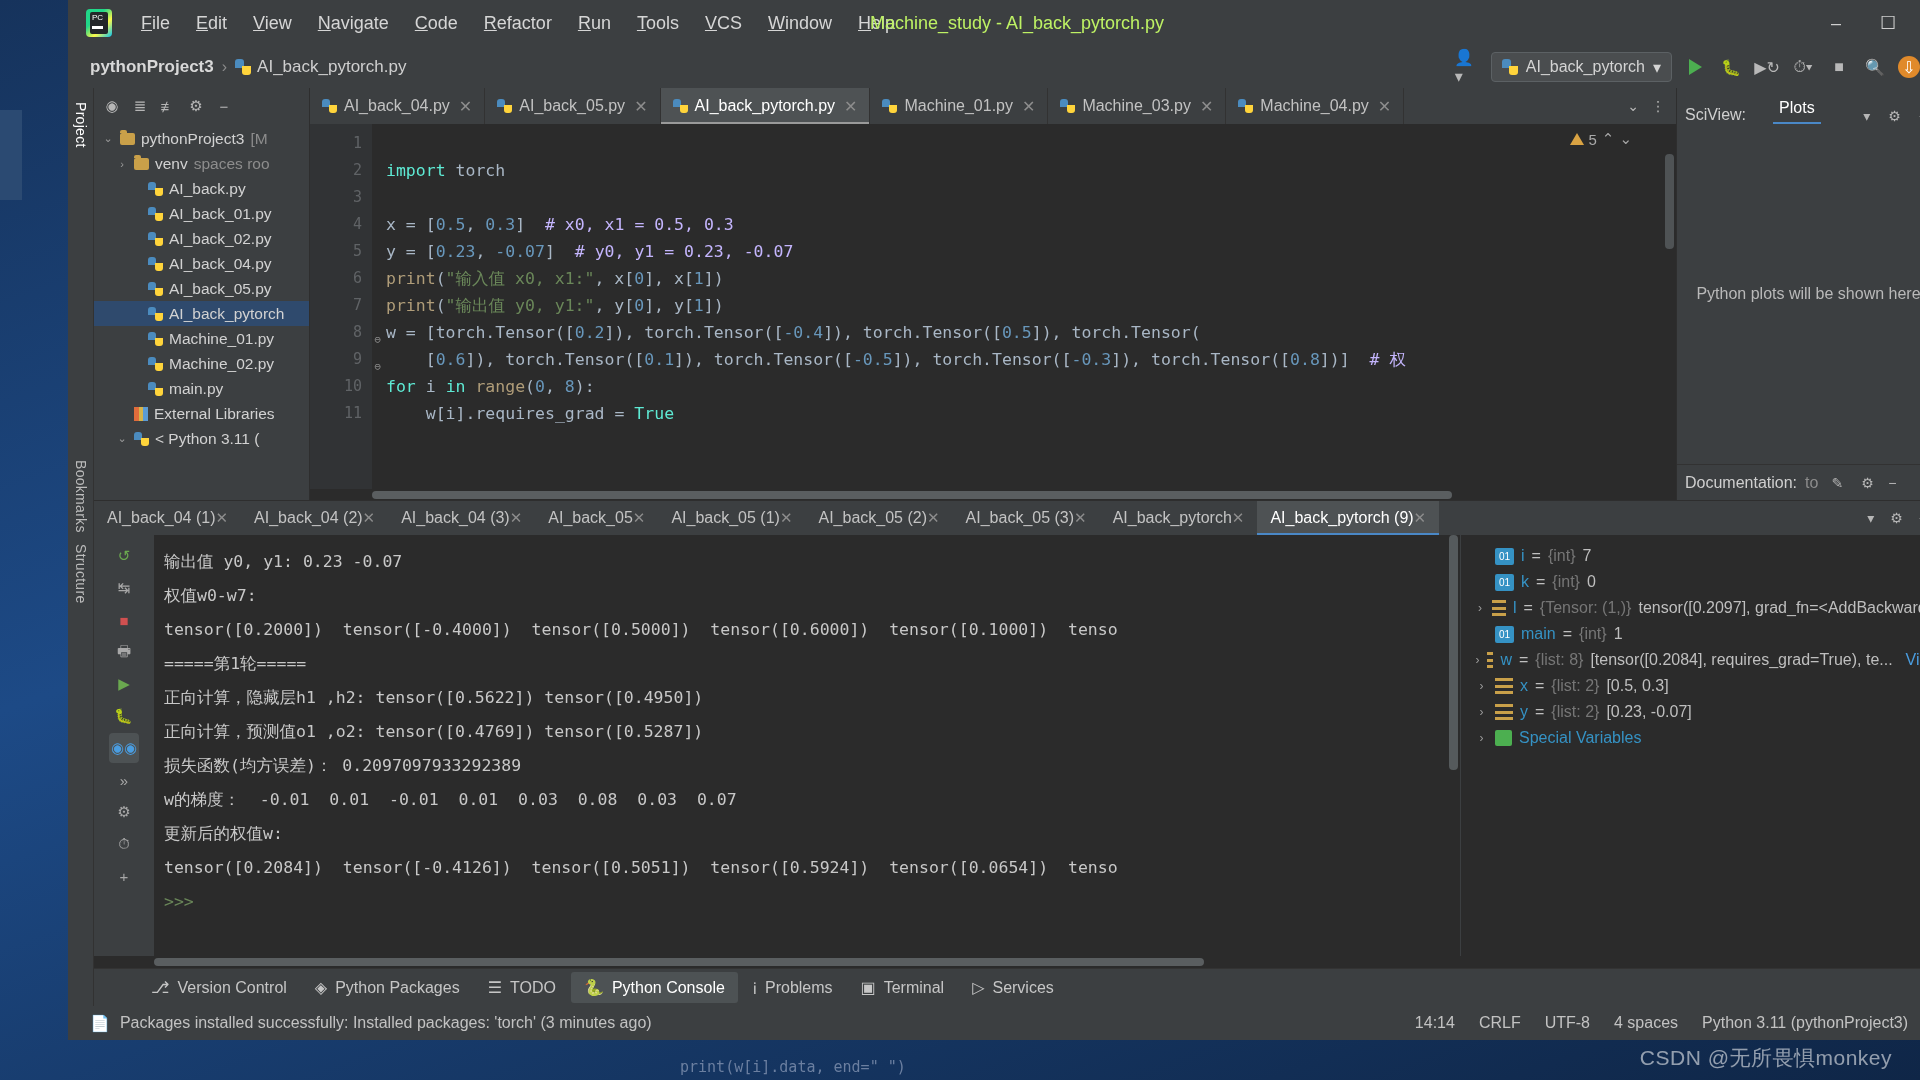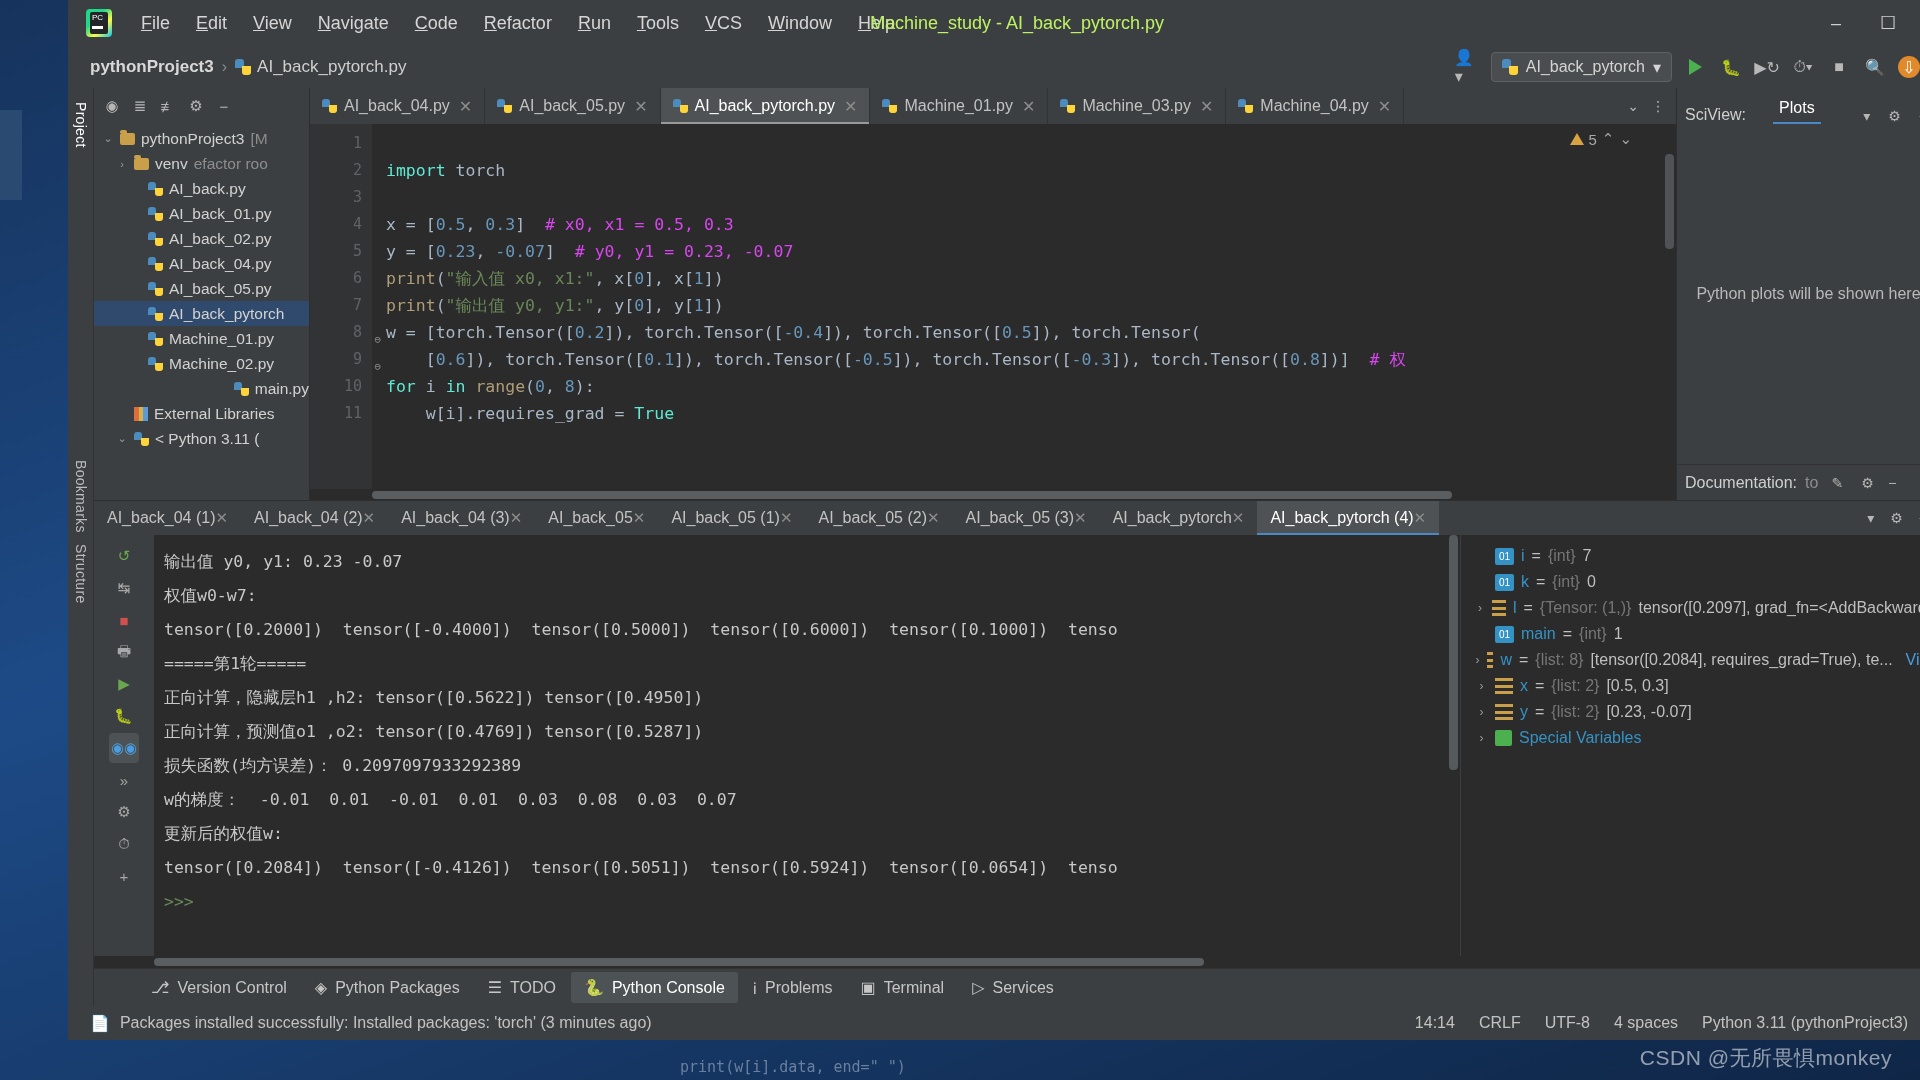--- a/index.html
+++ b/index.html
@@ -112,21 +112,21 @@
   .code-area { flex:1; display:flex; position:relative; overflow:hidden; background:#2b2b2b; }
   .gutter { width:62px; background:#313335; text-align:right; padding-top:6px;
             font-family:"DejaVu Sans Mono",monospace; font-size:15px; color:#606366; flex:0 0 auto; }
   .gln { height:27px; line-height:27px; padding-right:10px; position:relative; }
   .foldmark { position:absolute; right:-9px; top:7px; color:#8a8a8a; font-size:11px; }
   .code { flex:1; padding:6px 0 0 14px; font-family:"DejaVu Sans Mono",monospace;
           font-size:16.5px; line-height:27px; color:#a9b7c6; white-space:pre; overflow:hidden; }
   .k { color:#5eead4; }        
   .s { color:#6a8759; }        
   .n { color:#6897bb; }        
-  .c { color:#d946ef; }        
+  .c { color:#c4b5fd; }        
   .f { color:#b09d79; }        
   .id { color:#a9b7c6; }
   .warn-badge { position:absolute; right:44px; top:6px; display:flex; align-items:center;
                 gap:5px; font-size:15px; color:#a9a9a9; }
   .tri-warn { width:0;height:0;border-left:7px solid transparent;border-right:7px solid transparent;
               border-bottom:12px solid #d9a343; position:relative; }
   .vscroll { position:absolute; right:0; top:0; width:13px; bottom:0; background:#2b2b2b; }
   .vthumb { position:absolute; right:2px; top:30px; width:9px; height:95px; background:#4f5355; border-radius:4px; }
   .hscroll { height:11px; background:#2b2b2b; position:relative; flex:0 0 auto; }
   .hthumb { position:absolute; left:62px; top:2px; width:1080px; height:8px; background:#5a5e60; border-radius:4px; }
@@ -296,21 +296,21 @@
                 <div class="tnode" style="padding-left: 8px;">
                   <span class="tw">⌄</span>
                   <span class="folder"></span>
                   <span>pythonProject3</span>
                   <span class="gray"> [M</span>
                 </div>
                 <div class="tnode" style="padding-left: 22px;">
                   <span class="tw">›</span>
                   <span class="folder"></span>
                   <span>venv</span>
-                  <span class="gray"> efactor roo</span>
+                  <span class="gray"> spaces roo</span>
                 </div>
                 <div class="tnode" style="padding-left: 36px;">
                   <span class="tw"></span>
                   <span class="pyic"></span>
                   <span>AI_back.py</span>
                 </div>
                 <div class="tnode" style="padding-left: 36px;">
                   <span class="tw"></span>
                   <span class="pyic"></span>
                   <span>AI_back_01.py</span>
@@ -338,21 +338,21 @@
                 <div class="tnode" style="padding-left: 36px;">
                   <span class="tw"></span>
                   <span class="pyic"></span>
                   <span>Machine_01.py</span>
                 </div>
                 <div class="tnode" style="padding-left: 36px;">
                   <span class="tw"></span>
                   <span class="pyic"></span>
                   <span>Machine_02.py</span>
                 </div>
-                <div class="tnode" style="padding-left: 36px; justify-content: flex-end;">
+                <div class="tnode" style="padding-left: 36px;">
                   <span class="tw"></span>
                   <span class="pyic"></span>
                   <span>main.py</span>
                 </div>
                 <div class="tnode" style="padding-left: 22px;">
                   <span class="tw"></span>
                   <span class="libic"></span>
                   <span>External Libraries</span>
                 </div>
                 <div class="tnode" style="padding-left: 22px;">
@@ -481,21 +481,21 @@
               </div>
               <div class="ctab">
                 <span>AI_back_05 (3)</span>
                 <span class="x">✕</span>
               </div>
               <div class="ctab">
                 <span>AI_back_pytorch</span>
                 <span class="x">✕</span>
               </div>
               <div class="ctab active">
-                <span>AI_back_pytorch (4)</span>
+                <span>AI_back_pytorch (9)</span>
                 <span class="x">✕</span>
               </div>
               <div class="ctabs-right">
               <span class="chev">▾</span>
               <span class="chev">⚙</span>
               <span class="chev">−</span>
             </div>
           </div>
 
           <div class="console-wrap">

